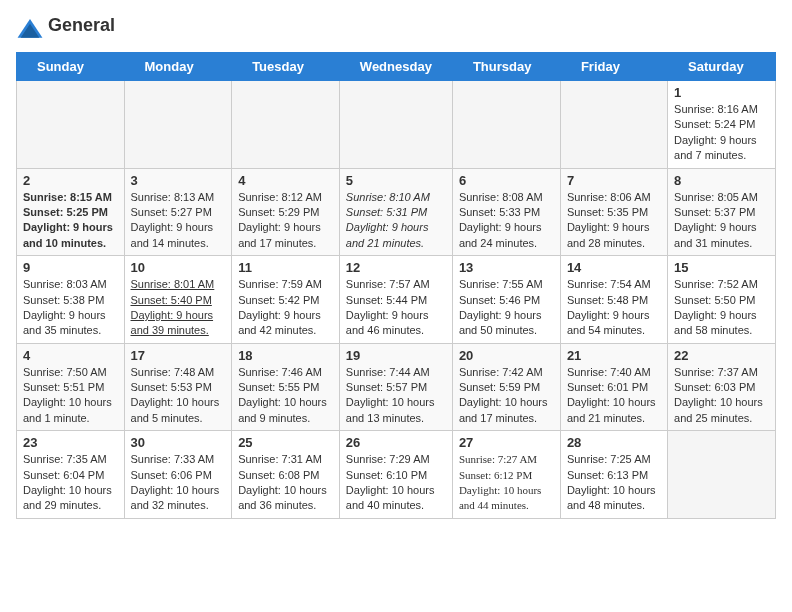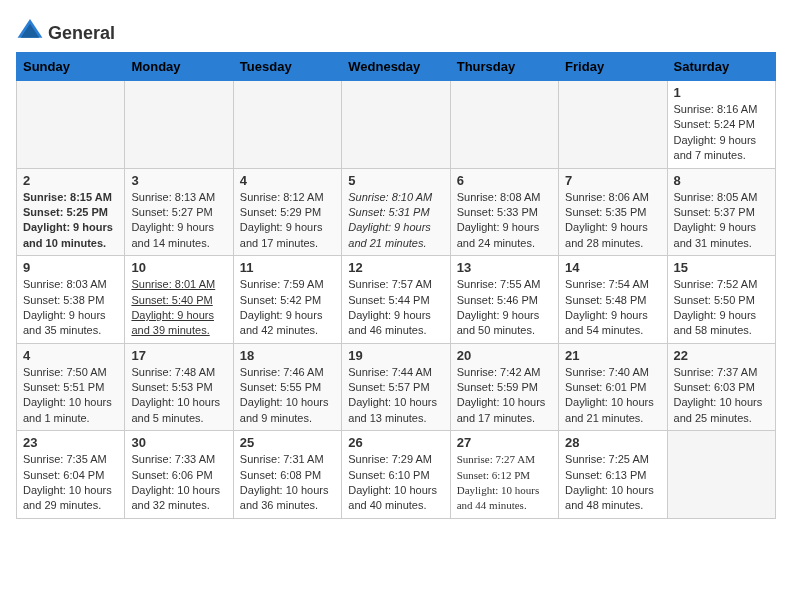--- a/index.html
+++ b/index.html
@@ -11,21 +11,21 @@
       padding: 16px;
     }
     .header {
       display: flex;
       align-items: flex-start;
       justify-content: space-between;
       margin-bottom: 8px;
     }
     .logo {
       display: flex;
-      align-items: flex-end;
+      align-items: flex-start;
       gap: 4px;
     }
     .logo-text {
       font-size: 18px;
       font-weight: bold;
       color: #333;
       line-height: 1.1;
     }
     .logo-text span {
       color: #1a6bbf;
@@ -46,23 +46,23 @@
       font-size: 16px;
       color: #555;
     }
     .calendar {
       width: 100%;
       border-collapse: collapse;
       border: 1px solid #ccc;
     }
     .calendar th {
       background: #2a7fd4;
-      color: #000000;
+      color: #ffffff;
       text-align: left;
-      padding: 6px 6px;
+      padding: 6px 20px;
       font-size: 13px;
       border: 1px solid #2a7fd4;
     }
     .calendar td {
       vertical-align: top;
       padding: 4px 6px;
       border: 1px solid #ccc;
       width: calc(100% / 7);
       min-height: 80px;
       height: 85px;

